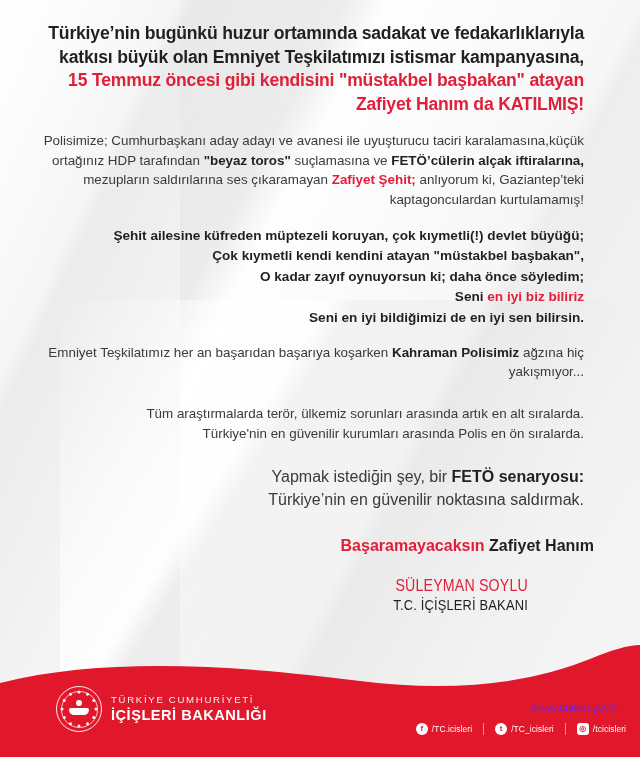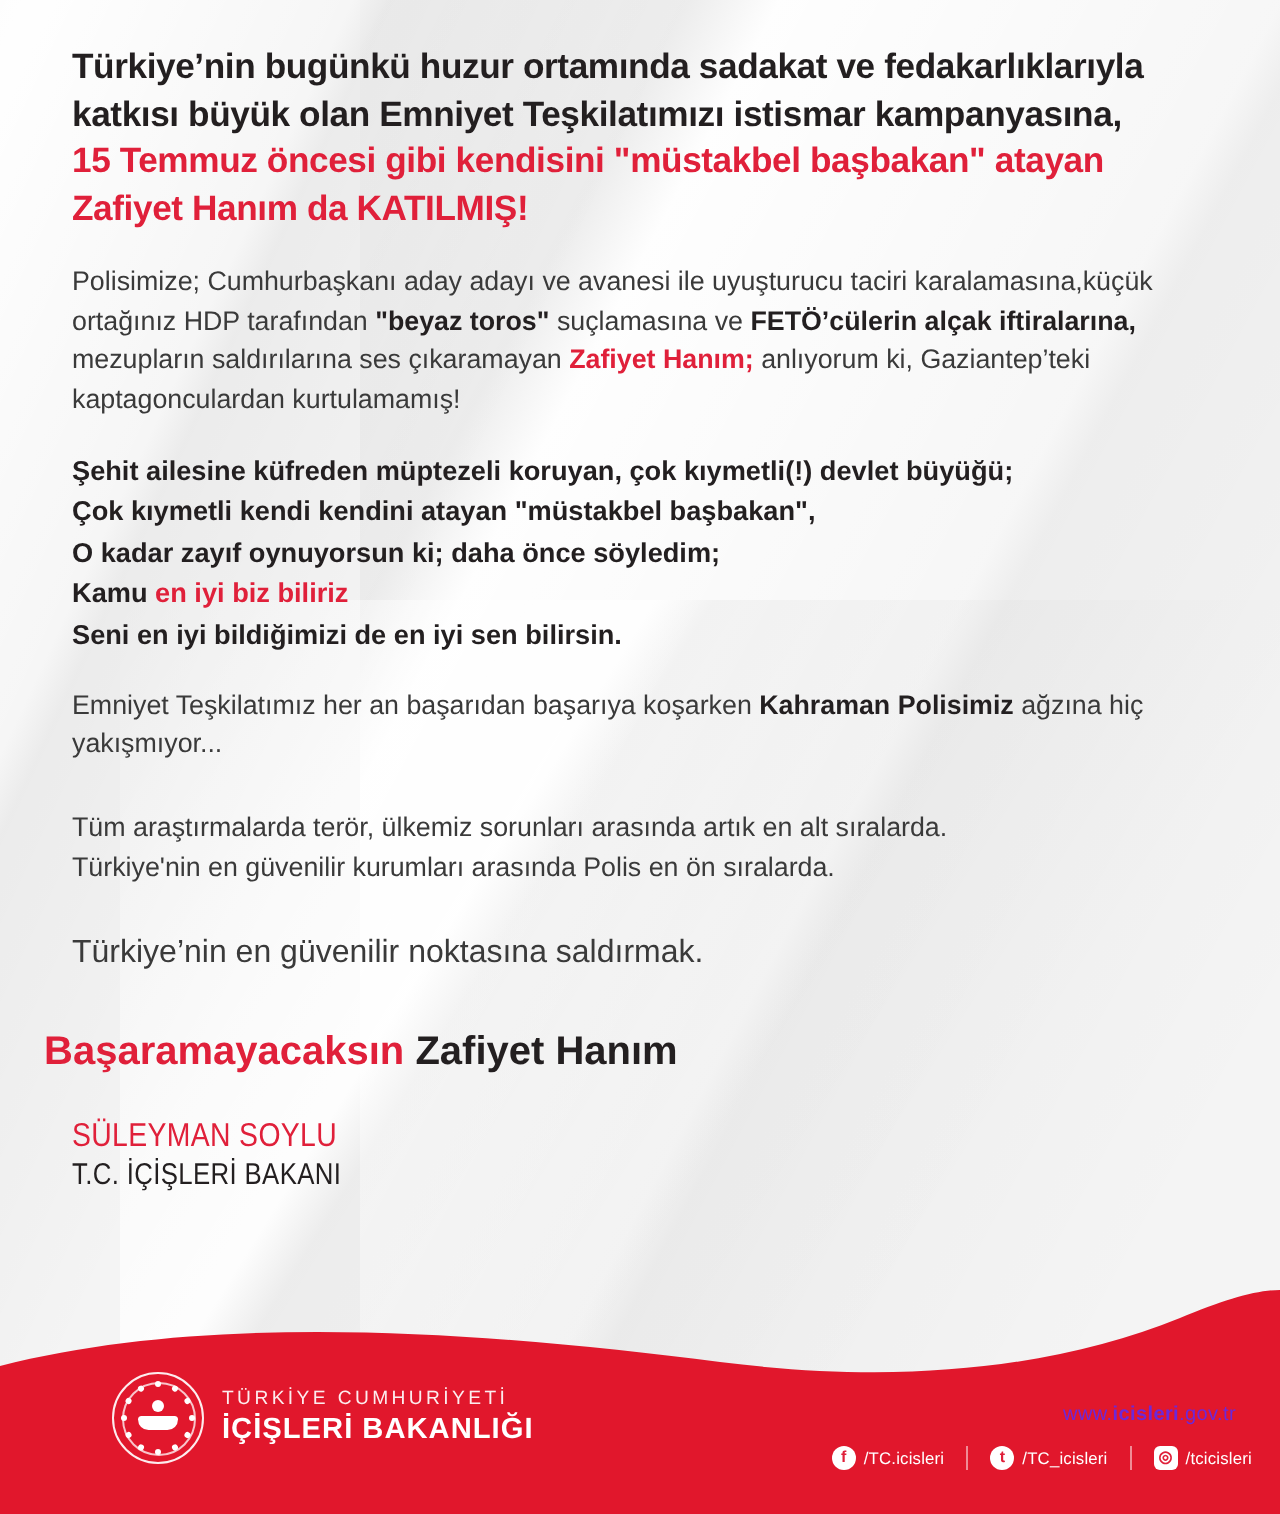--- a/index.html
+++ b/index.html
@@ -54,21 +54,21 @@
   }
 
   .content {
     position: absolute;
     left: 0; top: 0;
     width: 640px;
     padding: 0;
     z-index: 5;
   }
 
-  .block { margin: 0 0 0 36px; width: 572px; }
+  .block { margin: 0 0 0 36px; width: 572px; text-align: right; }
 
   
   .headline {
     margin-top: 22px;
     font-size: 17.6px;
     line-height: 1.34;
     font-weight: bold;
     color: #231f20;
     letter-spacing: -0.2px;
     width: 548px;
@@ -109,21 +109,21 @@
     line-height: 1.42;
     color: #3a3a3a;
     margin-top: 18px;
     width: 548px;
   }
   .para-big b { color: #231f20; font-weight: bold; }
 
   
   .closing {
     margin-top: 26px;
-    font-size: 20px;
+    font-size: 16px;
     font-weight: bold;
     color: #231f20;
     margin-left: 22px;
   }
   .closing .rd { color: #e0203a; }
 
   
   .sig { margin-top: 21px; }
   .sig-name {
     font-size: 16.5px;
@@ -278,42 +278,43 @@
   <div class="tex tex2"></div>
   <div class="tex tex3"></div>
 
   <div class="content">
 
     <div class="block headline">
       <span>Türkiye’nin bugünkü huzur ortamında sadakat ve fedakarlıklarıyla katkısı büyük olan Emniyet Teşkilatımızı istismar kampanyasına, </span><span class="rd">15 Temmuz öncesi gibi kendisini "müstakbel başbakan" atayan Zafiyet Hanım da KATILMIŞ!</span>
     </div>
 
     <div class="block para">
-      <span>Polisimize; Cumhurbaşkanı aday adayı ve avanesi ile uyuşturucu taciri karalamasına,küçük ortağınız HDP tarafından </span><b>"beyaz toros"</b><span> suçlamasına ve </span><b>FETÖ’cülerin alçak iftiralarına,</b><span> mezupların saldırılarına ses çıkaramayan </span><span class="rd">Zafiyet Hanım;</span><span> anlıyorum ki, Gaziantep’teki kaptagonculardan kurtulamamış!</span>
+      <span>Polisimize; Cumhurbaşkanı aday adayı ve avanesi ile uyuşturucu taciri karalamasına,küçük ortağınız HDP tarafından </span><b>"beyaz toros"</b><span> suçlamasına ve </span><b>FETÖ’cülerin alçak iftiralarına,</b><span> mezupların saldırılarına ses çıkaramayan </span><span class="rd">Zafiyet Şehit;</span><span> anlıyorum ki, Gaziantep’teki kaptagonculardan kurtulamamış!</span>
     </div>
 
     <div class="block para-bold">
       <div>Şehit ailesine küfreden müptezeli koruyan, çok kıymetli(!) devlet büyüğü;</div>
       <div>Çok kıymetli kendi kendini atayan "müstakbel başbakan",</div>
       <div>O kadar zayıf oynuyorsun ki; daha önce söyledim;</div>
-      <div><span>Kamu </span><span class="rd">en iyi biz biliriz</span></div>
+      <div><span>Seni </span><span class="rd">en iyi biz biliriz</span></div>
       <div>Seni en iyi bildiğimizi de en iyi sen bilirsin.</div>
     </div>
 
     <div class="block para" style="margin-top:15px;">
       <span>Emniyet Teşkilatımız her an başarıdan başarıya koşarken </span><b>Kahraman Polisimiz</b><span> ağzına hiç yakışmıyor...</span>
     </div>
 
 
     <div class="block para-plain" style="margin-top:22px;">
       <div>Tüm araştırmalarda terör, ülkemiz sorunları arasında artık en alt sıralarda.</div>
       <div>Türkiye'nin en güvenilir kurumları arasında Polis en ön sıralarda.</div>
     </div>
 
     <div class="block para-big" style="margin-top:22px;">
+      <div><span>Yapmak istediğin şey, bir </span><b>FETÖ senaryosu:</b></div>
       <div>Türkiye’nin en güvenilir noktasına saldırmak.</div>
     </div>
 
     <div class="block closing">
       <span class="rd">Başaramayacaksın</span><span> Zafiyet Hanım</span>
     </div>
 
     <div class="block sig">
       <div class="sig-name">SÜLEYMAN SOYLU</div>
       <div class="sig-title">T.C. İÇİŞLERİ BAKANI</div>

